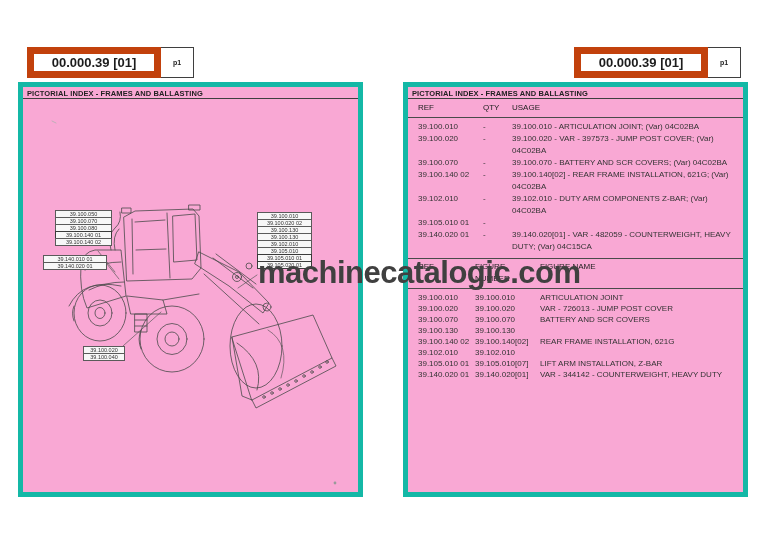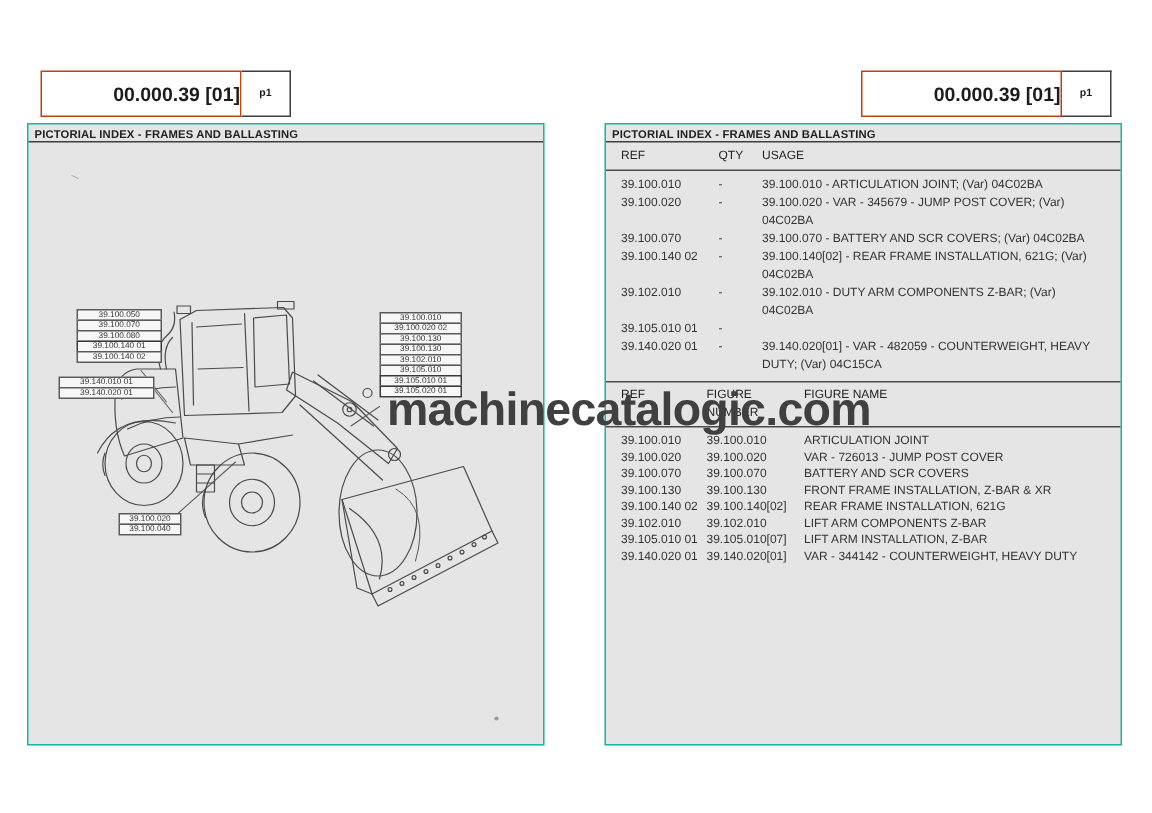--- a/index.html
+++ b/index.html
@@ -2,27 +2,27 @@
 <html><head>
 <meta charset="utf-8">
 <style>
   * { margin:0; padding:0; box-sizing:border-box; }
   html,body { background:#ffffff; }
   body { font-family:"Liberation Sans", sans-serif; color:#2b2b2b; }
   .screen { position:relative; width:768px; height:542px; background:#ffffff; overflow:hidden; }
   .abs { position:absolute; }
 
   
-  .code-box { border:1px solid #c2410c; display:flex; align-items:center; justify-content:flex-end;
+  .code-box { border:7px solid #c2410c; display:flex; align-items:center; justify-content:center;
               font-weight:bold; font-size:13px; color:#1c1c1c; background:#fff; }
   .p1-box   { border:1px solid #3f3f3f; border-left:none; display:flex; align-items:center; justify-content:center;
               font-weight:bold; font-size:7px; color:#1c1c1c; background:#fff; }
 
   
-  .page-frame { border:1px solid #14b8a6; background:#e5e5e5; }
+  .page-frame { border:5px solid #14b8a6; background:#f9a8d4; }
   .title-bar { height:12px; border-bottom:1px solid #3f3f3f; font-size:7.5px; font-weight:bold;
                color:#222; padding:2px 0 0 4px; letter-spacing:0.1px; white-space:nowrap; }
 
   
   .ptable { font-size:8px; color:#333; }
   .trow { display:flex; line-height:12px; padding:0 8px 0 10px; }
   .thead { font-weight:normal; color:#222; }
   .tcell { white-space:normal; }
   .usage-table { margin-top:3px; }
   .usage-table .thead { border-bottom:1px solid #4a4a4a; padding-bottom:3px; margin-bottom:3px; }
@@ -187,21 +187,21 @@
       </div>
       <div class="tbody">
           <div class="trow">
             <div class="tcell c0">39.100.010</div>
             <div class="tcell c1">-</div>
             <div class="tcell c2">39.100.010 - ARTICULATION JOINT; (Var) 04C02BA</div>
           </div>
           <div class="trow">
             <div class="tcell c0">39.100.020</div>
             <div class="tcell c1">-</div>
-            <div class="tcell c2">39.100.020 - VAR - 345679 - JUMP POST COVER; (Var) 04C02BA</div>
+            <div class="tcell c2">39.100.020 - VAR - 397573 - JUMP POST COVER; (Var) 04C02BA</div>
           </div>
           <div class="trow">
             <div class="tcell c0">39.100.070</div>
             <div class="tcell c1">-</div>
             <div class="tcell c2">39.100.070 - BATTERY AND SCR COVERS; (Var) 04C02BA</div>
           </div>
           <div class="trow">
             <div class="tcell c0">39.100.140 02</div>
             <div class="tcell c1">-</div>
             <div class="tcell c2">39.100.140[02] - REAR FRAME INSTALLATION, 621G; (Var) 04C02BA</div>
@@ -241,31 +241,29 @@
             <div class="tcell c2">VAR - 726013 - JUMP POST COVER</div>
           </div>
           <div class="trow">
             <div class="tcell c0">39.100.070</div>
             <div class="tcell c1">39.100.070</div>
             <div class="tcell c2">BATTERY AND SCR COVERS</div>
           </div>
           <div class="trow">
             <div class="tcell c0">39.100.130</div>
             <div class="tcell c1">39.100.130</div>
-            <div class="tcell c2">FRONT FRAME INSTALLATION, Z-BAR &amp; XR</div>
           </div>
           <div class="trow">
             <div class="tcell c0">39.100.140 02</div>
             <div class="tcell c1">39.100.140[02]</div>
             <div class="tcell c2">REAR FRAME INSTALLATION, 621G</div>
           </div>
           <div class="trow">
             <div class="tcell c0">39.102.010</div>
             <div class="tcell c1">39.102.010</div>
-            <div class="tcell c2">LIFT ARM COMPONENTS Z-BAR</div>
           </div>
           <div class="trow">
             <div class="tcell c0">39.105.010 01</div>
             <div class="tcell c1">39.105.010[07]</div>
             <div class="tcell c2">LIFT ARM INSTALLATION, Z-BAR</div>
           </div>
           <div class="trow">
             <div class="tcell c0">39.140.020 01</div>
             <div class="tcell c1">39.140.020[01]</div>
             <div class="tcell c2">VAR - 344142 - COUNTERWEIGHT, HEAVY DUTY</div>

